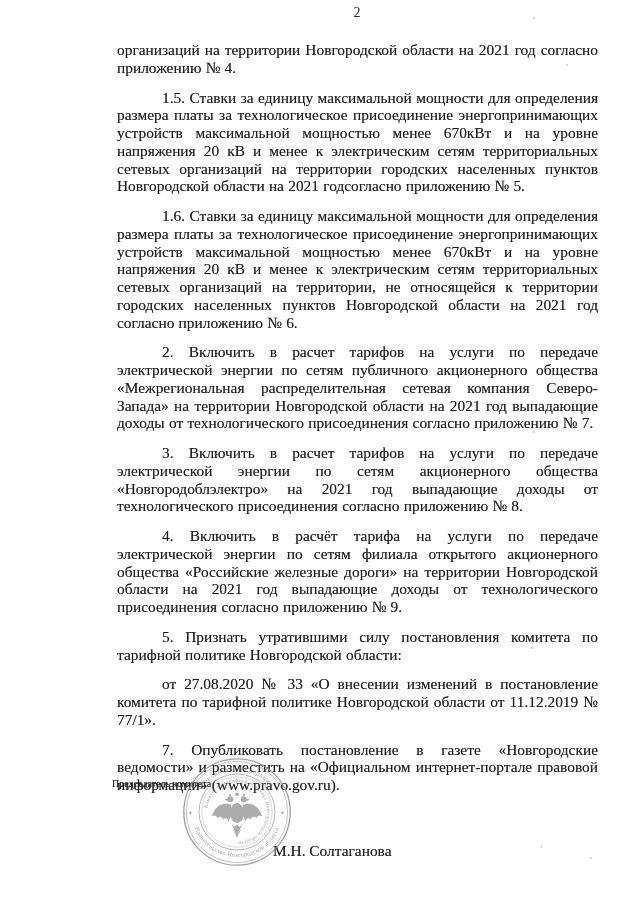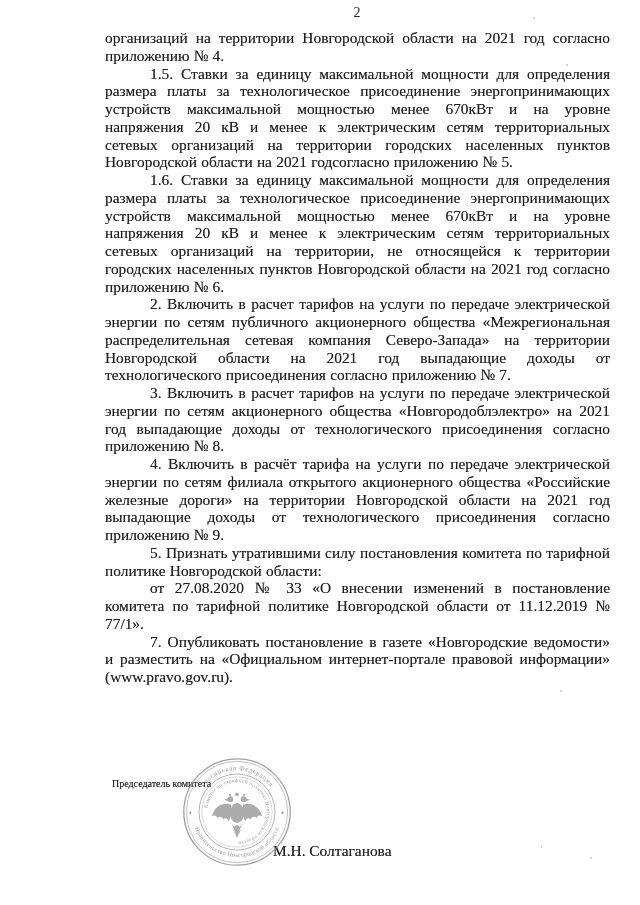--- a/index.html
+++ b/index.html
@@ -12,21 +12,21 @@
   .pageno {
     position:absolute; top:5px; left:340px; width:34px;
     text-align:center; font-size:14px; color:#2a2a2a;
   }
   .doc {
     position:absolute; left:105px; top:29px; width:505px;
     font-size:15.4px; line-height:17.75px; text-align:justify;
     text-shadow:0 0 .35px rgba(20,20,20,.55);
     hyphens:none; word-spacing:.4px;
   }
-  .doc p { margin:0; text-indent:45px; }
+  .doc p { margin:12px; text-indent:45px; }
   .doc p.first { text-indent:0; }
   .sig {
     position:absolute; left:112px; top:775px;
     font-size:10px; line-height:18.4px;
     text-shadow:0 0 .35px rgba(20,20,20,.55);
   }
   .sig div { white-space:nowrap; }
   .sig-name {
     position:absolute; left:273px; top:842px; font-size:15.4px;
     white-space:nowrap; text-shadow:0 0 .35px rgba(20,20,20,.55);

